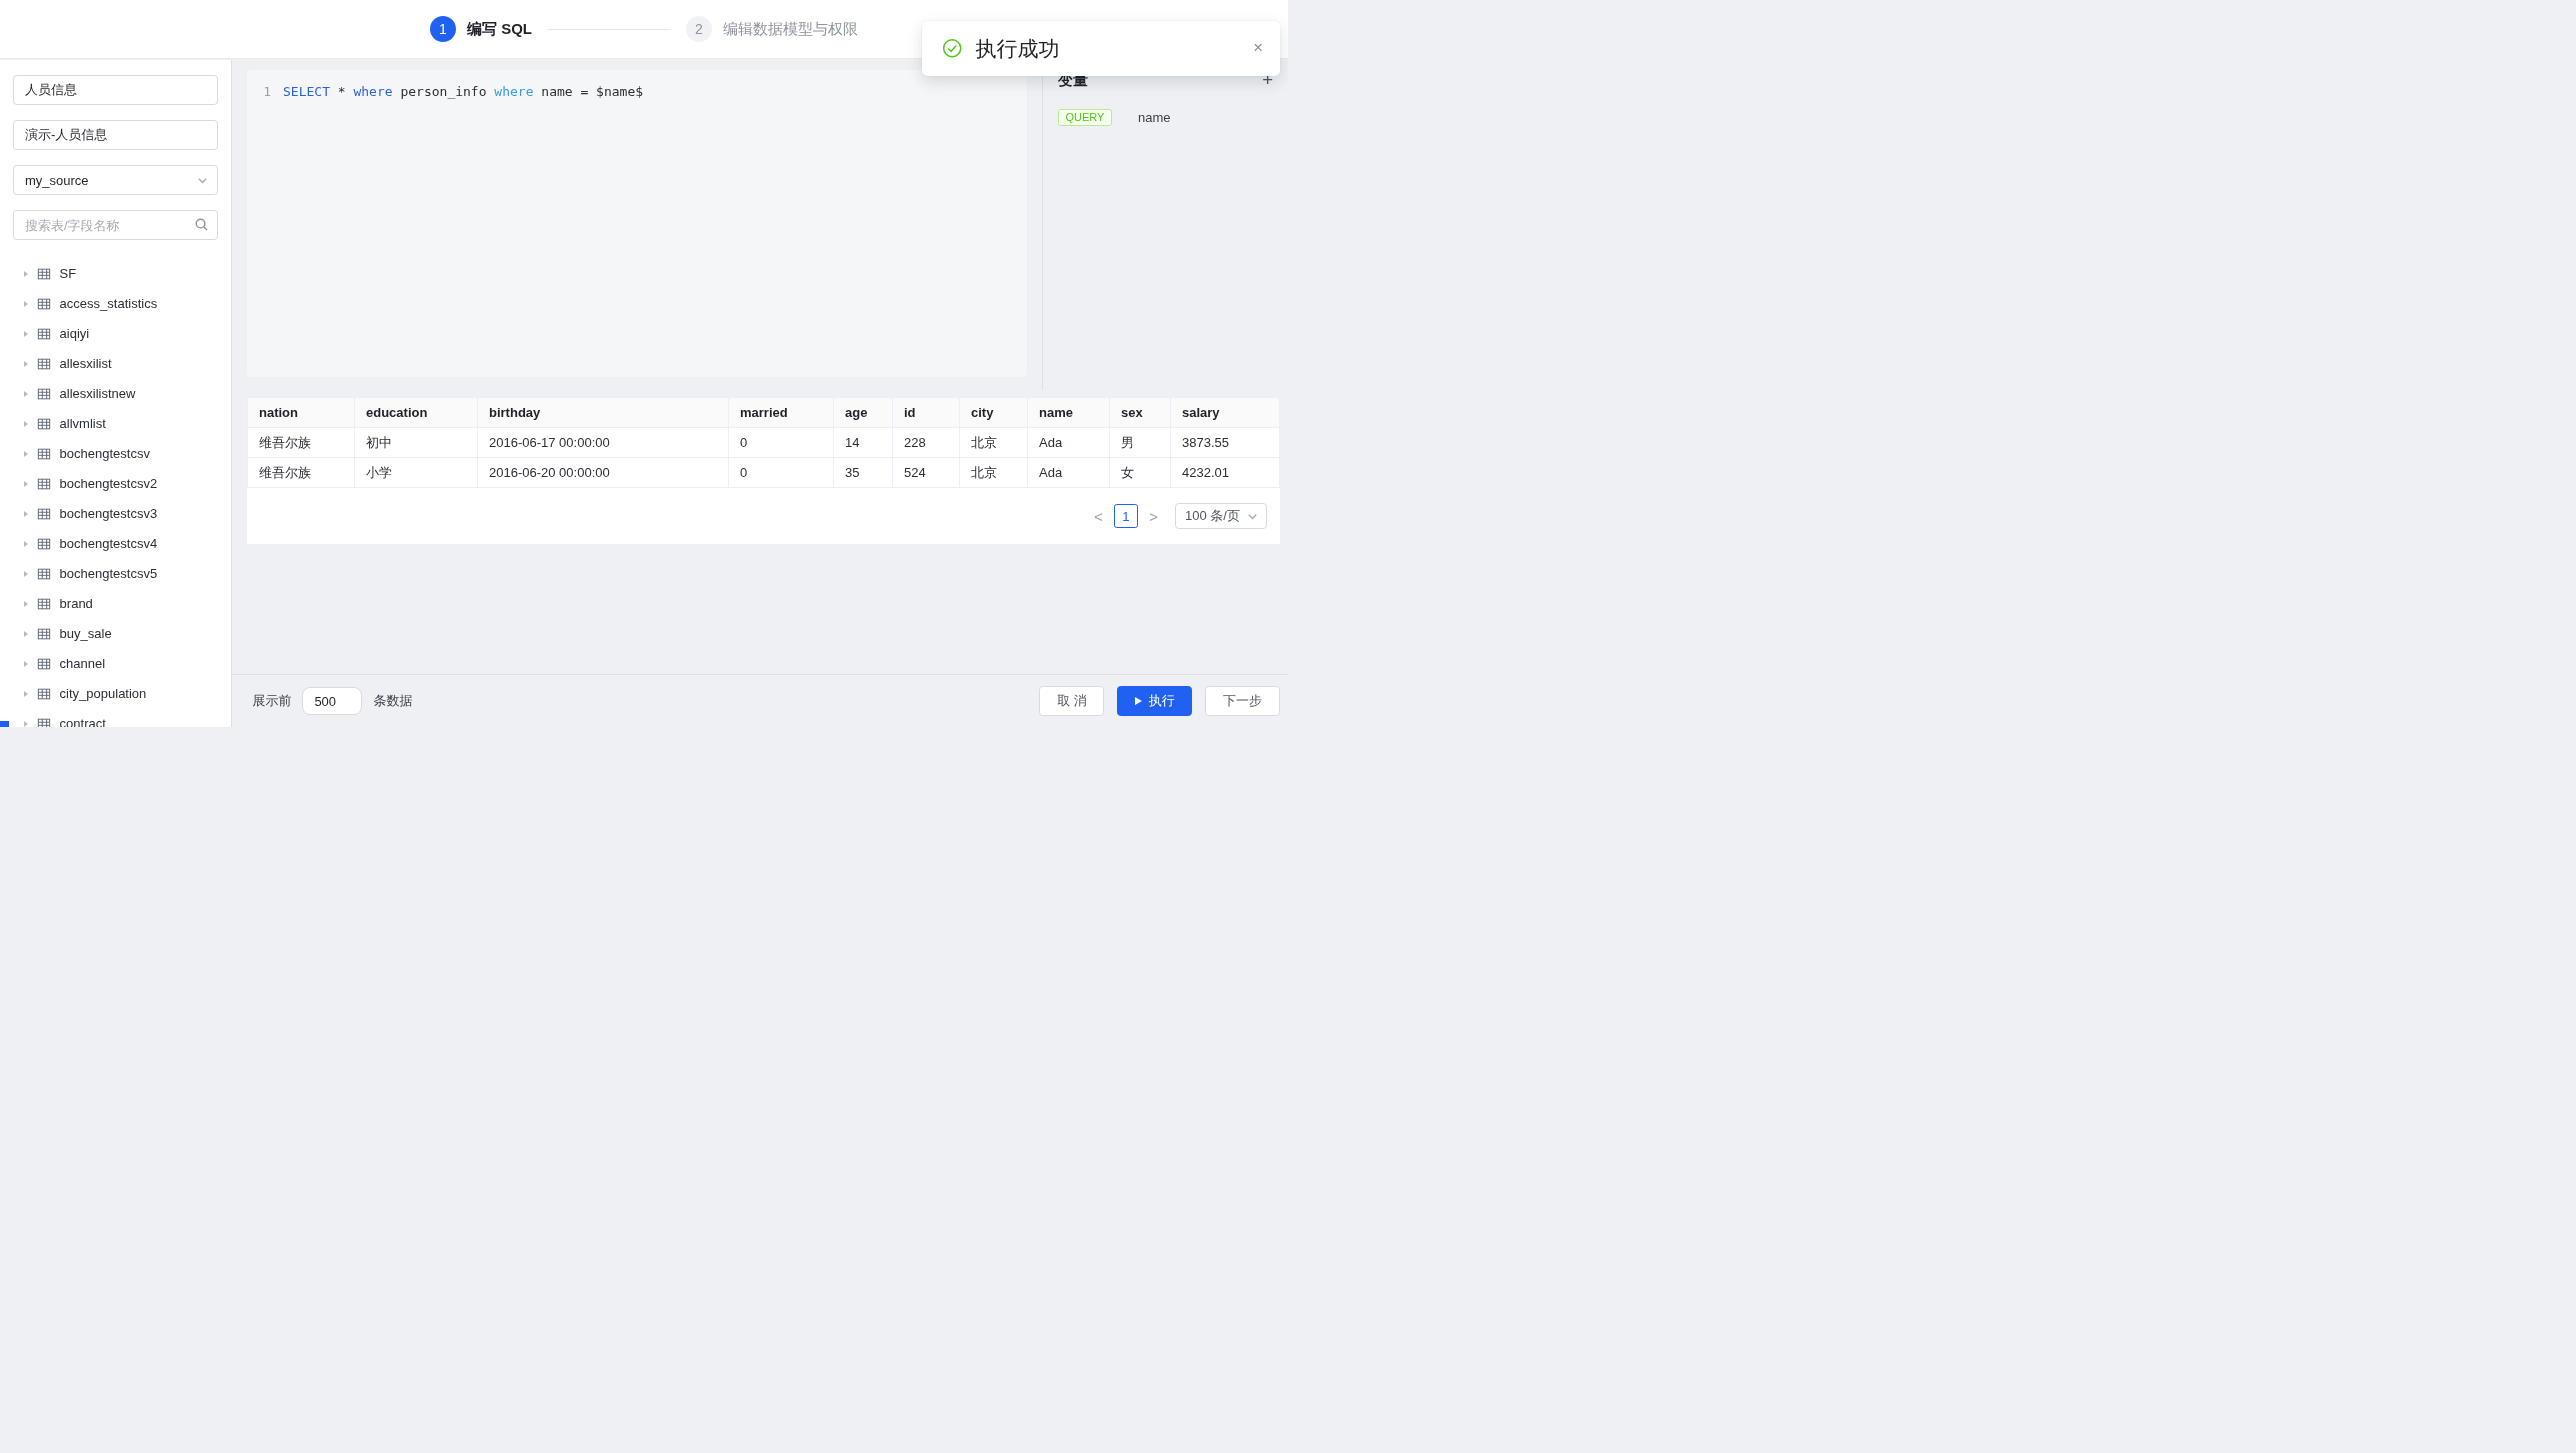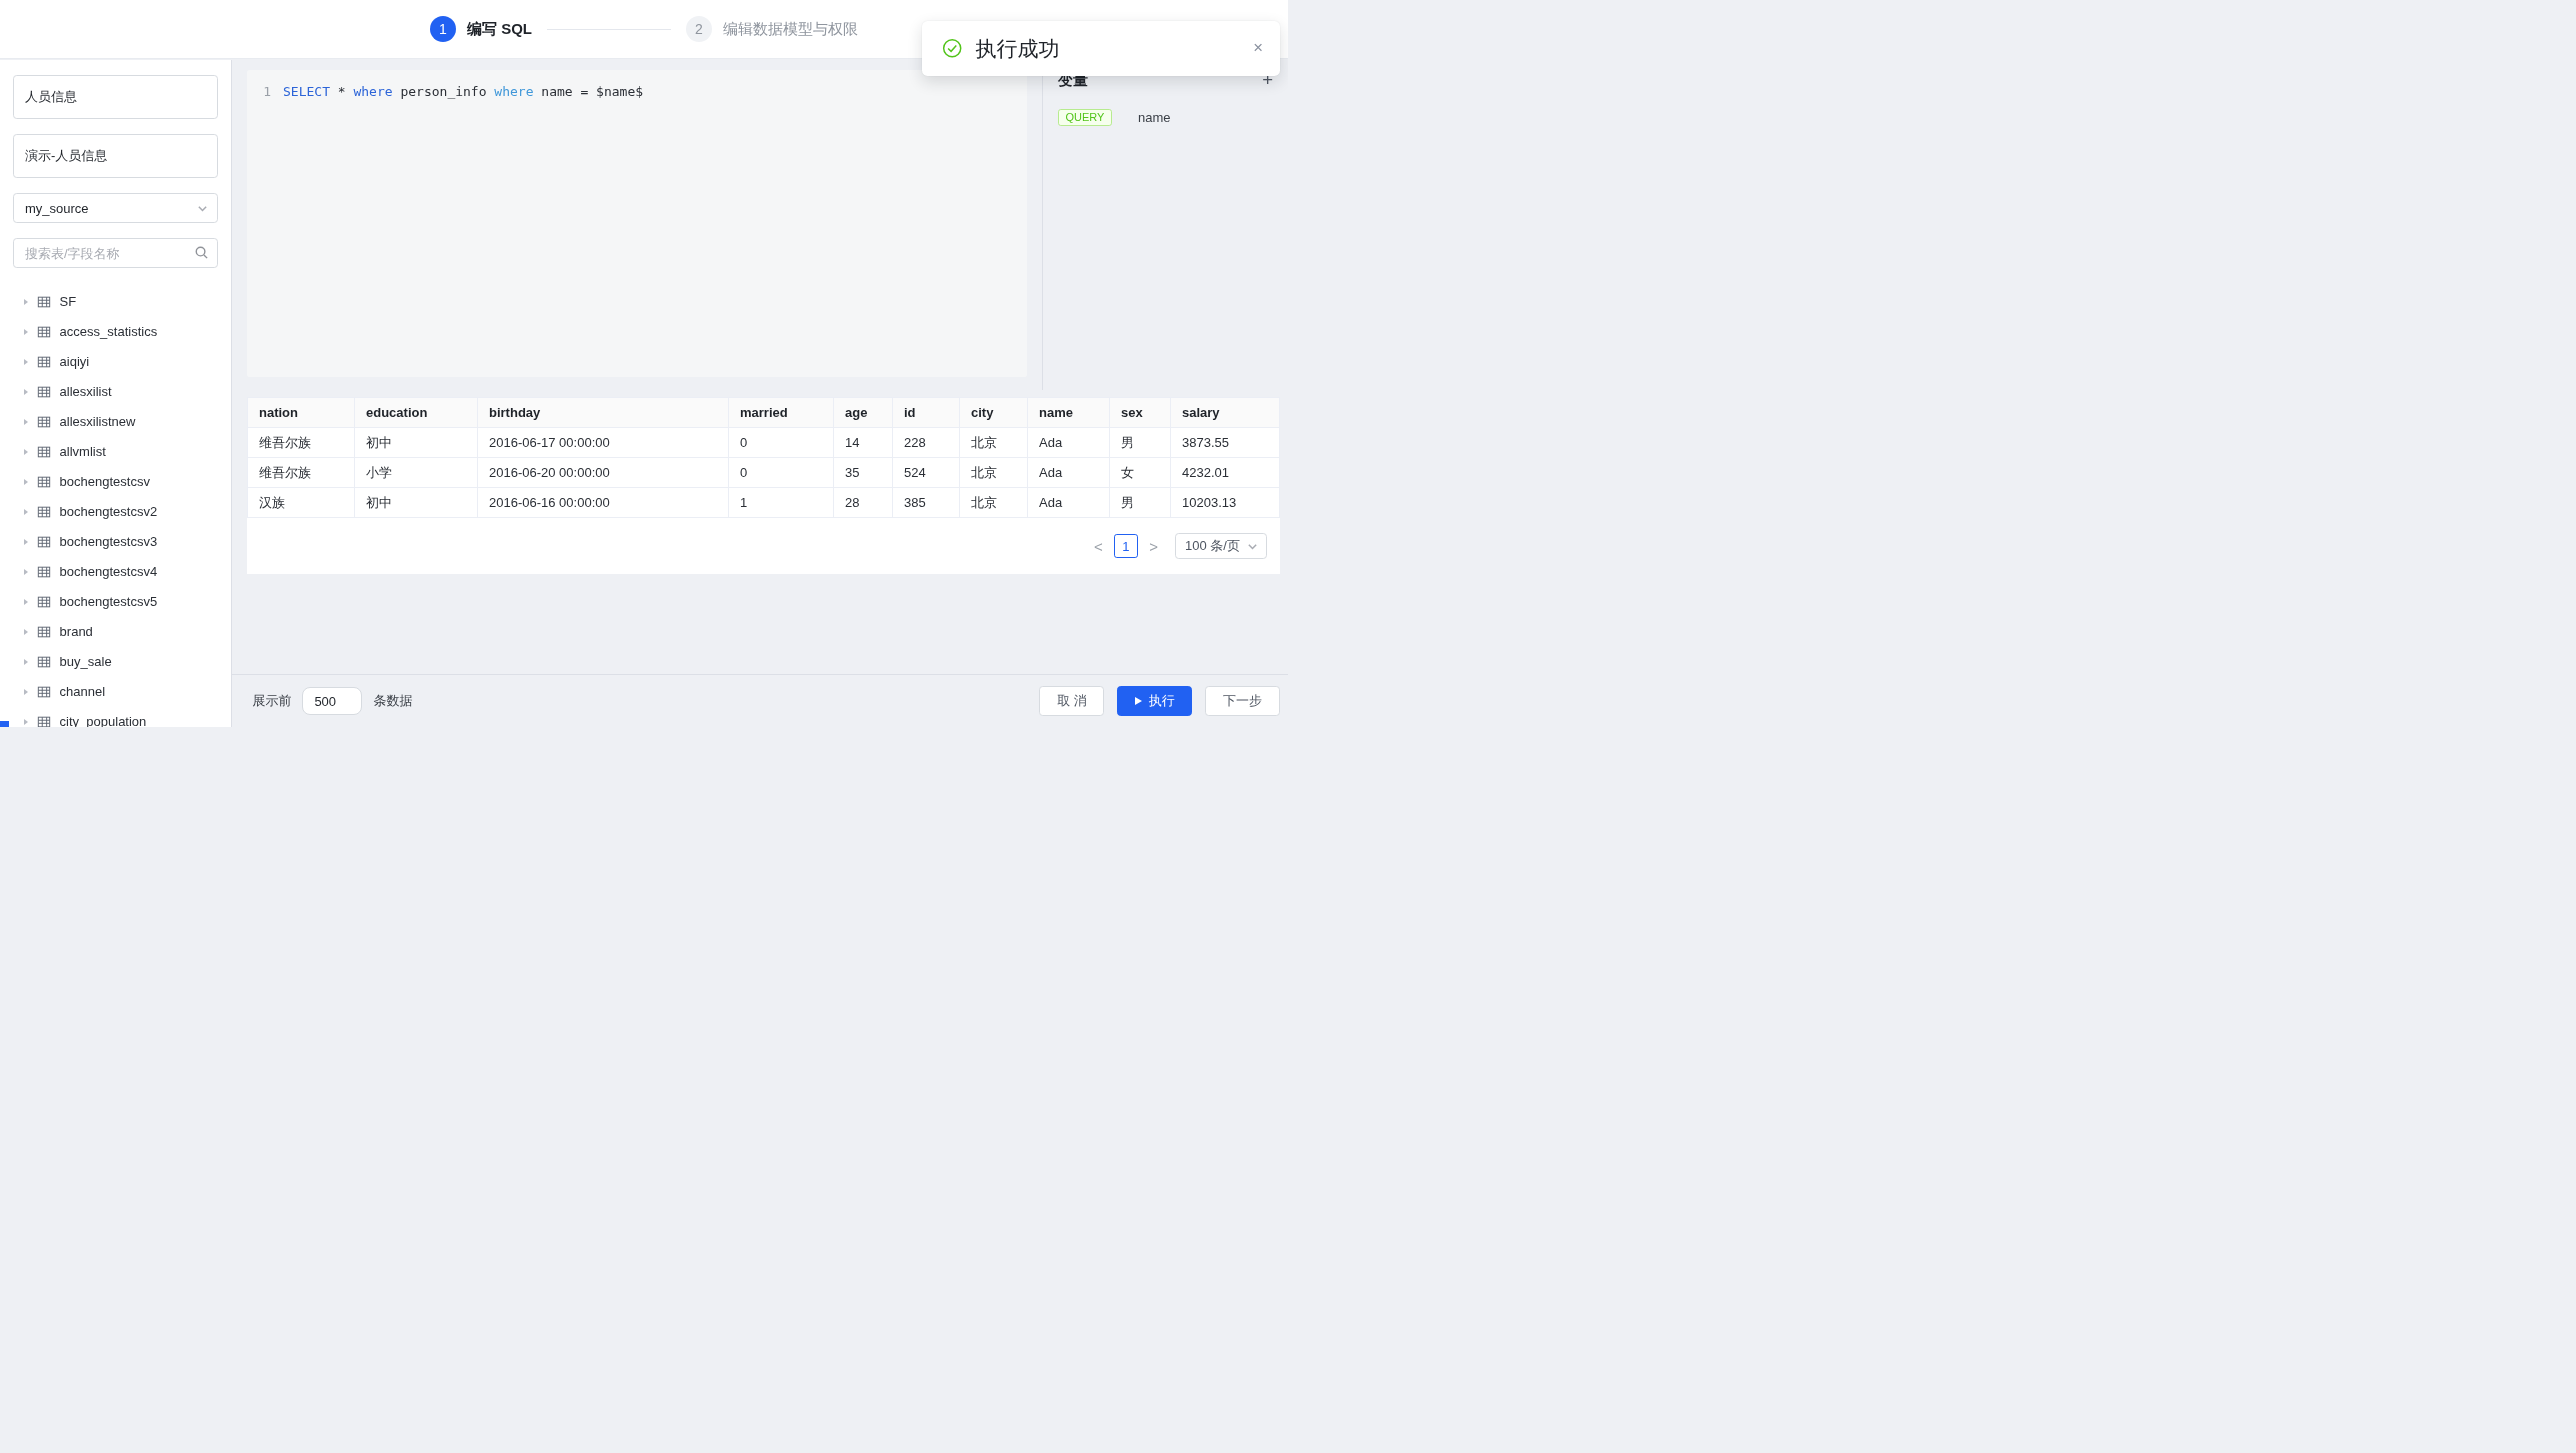--- a/index.html
+++ b/index.html
@@ -22,21 +22,21 @@
   .step.inactive .step-circle { background:#f0f2f5; color:#8f959e; }
   .step.inactive .step-label { font-size:15px; color:#8f959e; }
   .step-line { width:124px; height:0.9px; background:#e4e7ed; }
 
   
   .sidebar { position:absolute; top:60px; left:0; bottom:0; width:232px; background:#fff;
              border-right:0.9px solid #dcdfe6; padding:15px 13px 0; overflow:hidden; }
   .text-input, .select-box, .search-box input, .limit-input {
     font-family:inherit; font-size:13px; color:#1f2329; background:#fff;
     border:0.9px solid #d7dbe0; border-radius:3.7px; }
-  .text-input { width:100%; height:44px; padding:0 11px; margin-bottom:15px; display:block; }
+  .text-input { width:100%; height:30px; padding:0 11px; margin-bottom:15px; display:block; }
   .select-box { width:100%; height:30px; padding:0 9.3px 0 11px; margin-bottom:15px;
                 display:flex; align-items:center; justify-content:space-between; cursor:pointer; }
   .select-box .sel-val { color:#1f2329; }
   .chev { width:11px; height:11px; stroke:#a8abb2; fill:none; stroke-width:1.6; flex:none; }
   .search-box { position:relative; margin-bottom:18.5px; }
   .search-box input { width:100%; height:30px; padding:0 30px 0 11px; }
   .search-box input::placeholder { color:#a8abb2; }
   .search-ic { position:absolute; right:9.3px; top:7.4px; width:15px; height:15px; stroke:#909399; fill:none; stroke-width:1.5; }
   .tree-item { height:30px; display:flex; align-items:center; padding-left:11px; cursor:pointer; }
   .caret { width:0; height:0; border-left:4.6px solid #b8bcc4; border-top:3.7px solid transparent;
@@ -385,32 +385,20 @@
             <td>小学</td>
             <td>2016-06-20 00:00:00</td>
             <td>0</td>
             <td>35</td>
             <td>524</td>
             <td>北京</td>
             <td>Ada</td>
             <td>女</td>
             <td>4232.01</td>
           </tr>
-          <tr>
-            <td>汉族</td>
-            <td>初中</td>
-            <td>2016-06-16 00:00:00</td>
-            <td>1</td>
-            <td>28</td>
-            <td>385</td>
-            <td>北京</td>
-            <td>Ada</td>
-            <td>男</td>
-            <td>10203.13</td>
-          </tr>
         </tbody>
       </table>
     <div class="pager">
       <span class="pg-arrow">&lt;</span>
       <span class="pg-cur">1</span>
       <span class="pg-arrow">&gt;</span>
       <div class="pg-size">
         <span>100 条/页</span>
         <svg class="chev" viewBox="0 0 12 12">
             <polyline points="2,4 6,8.2 10,4"></polyline>

